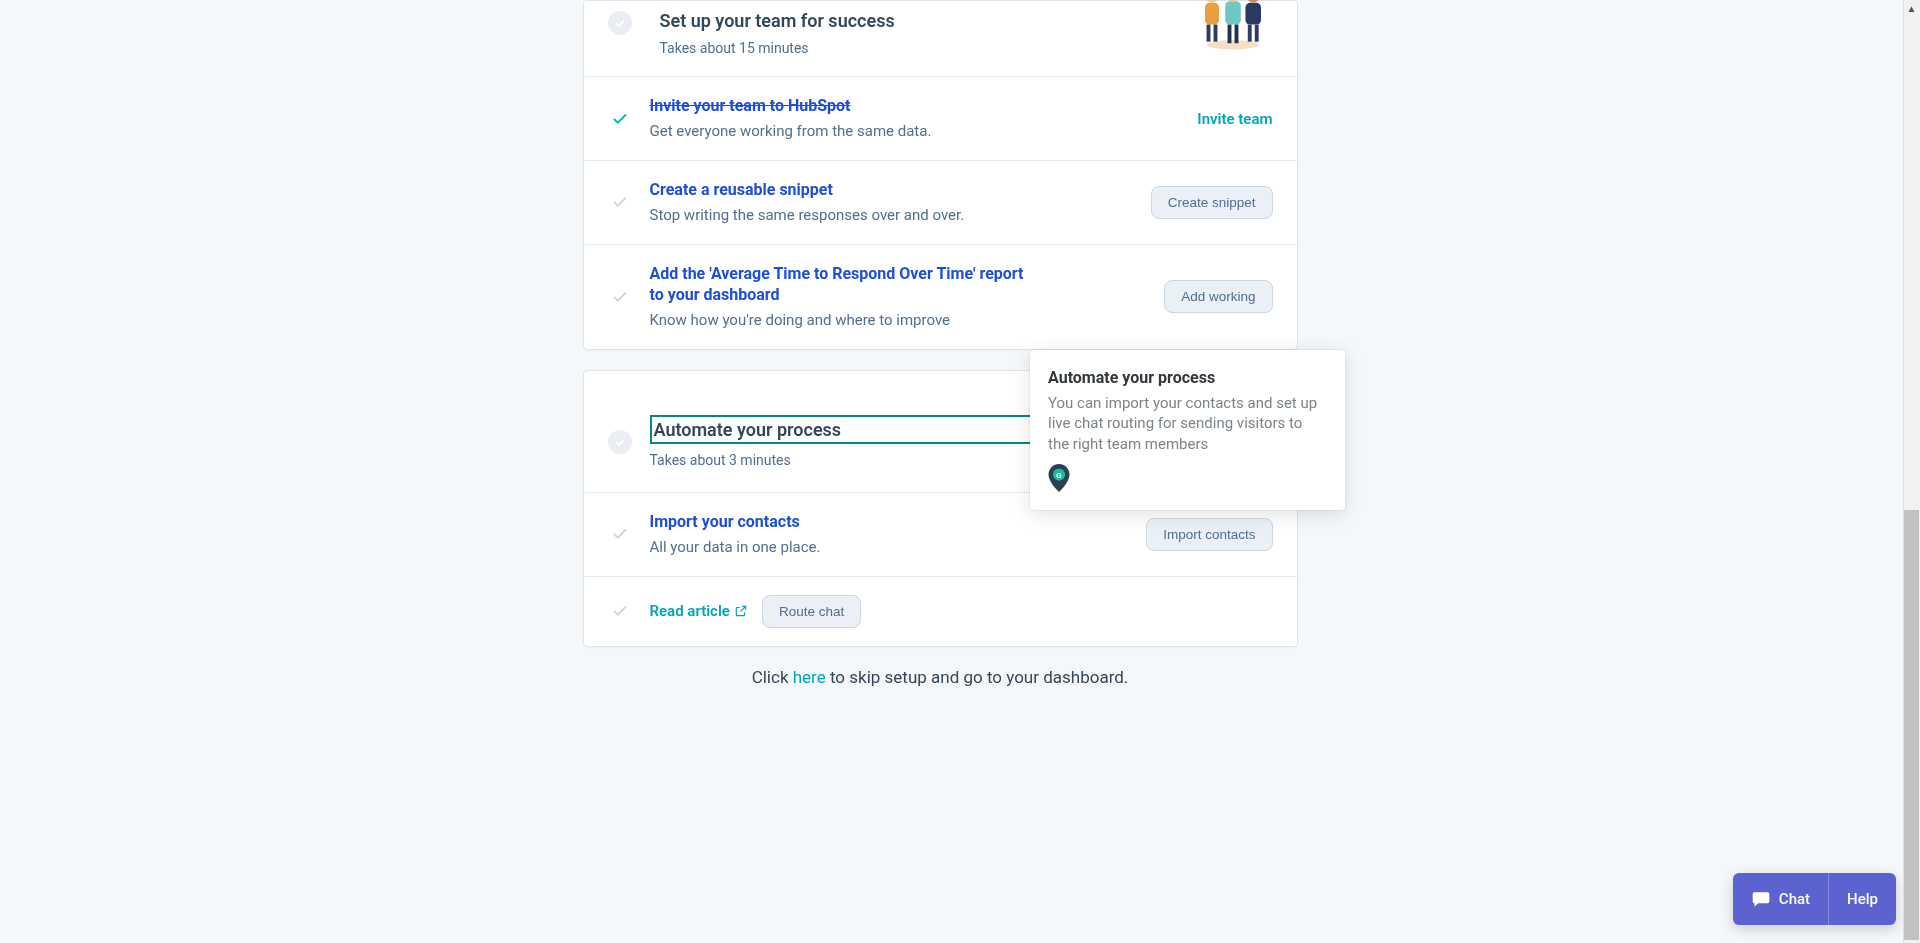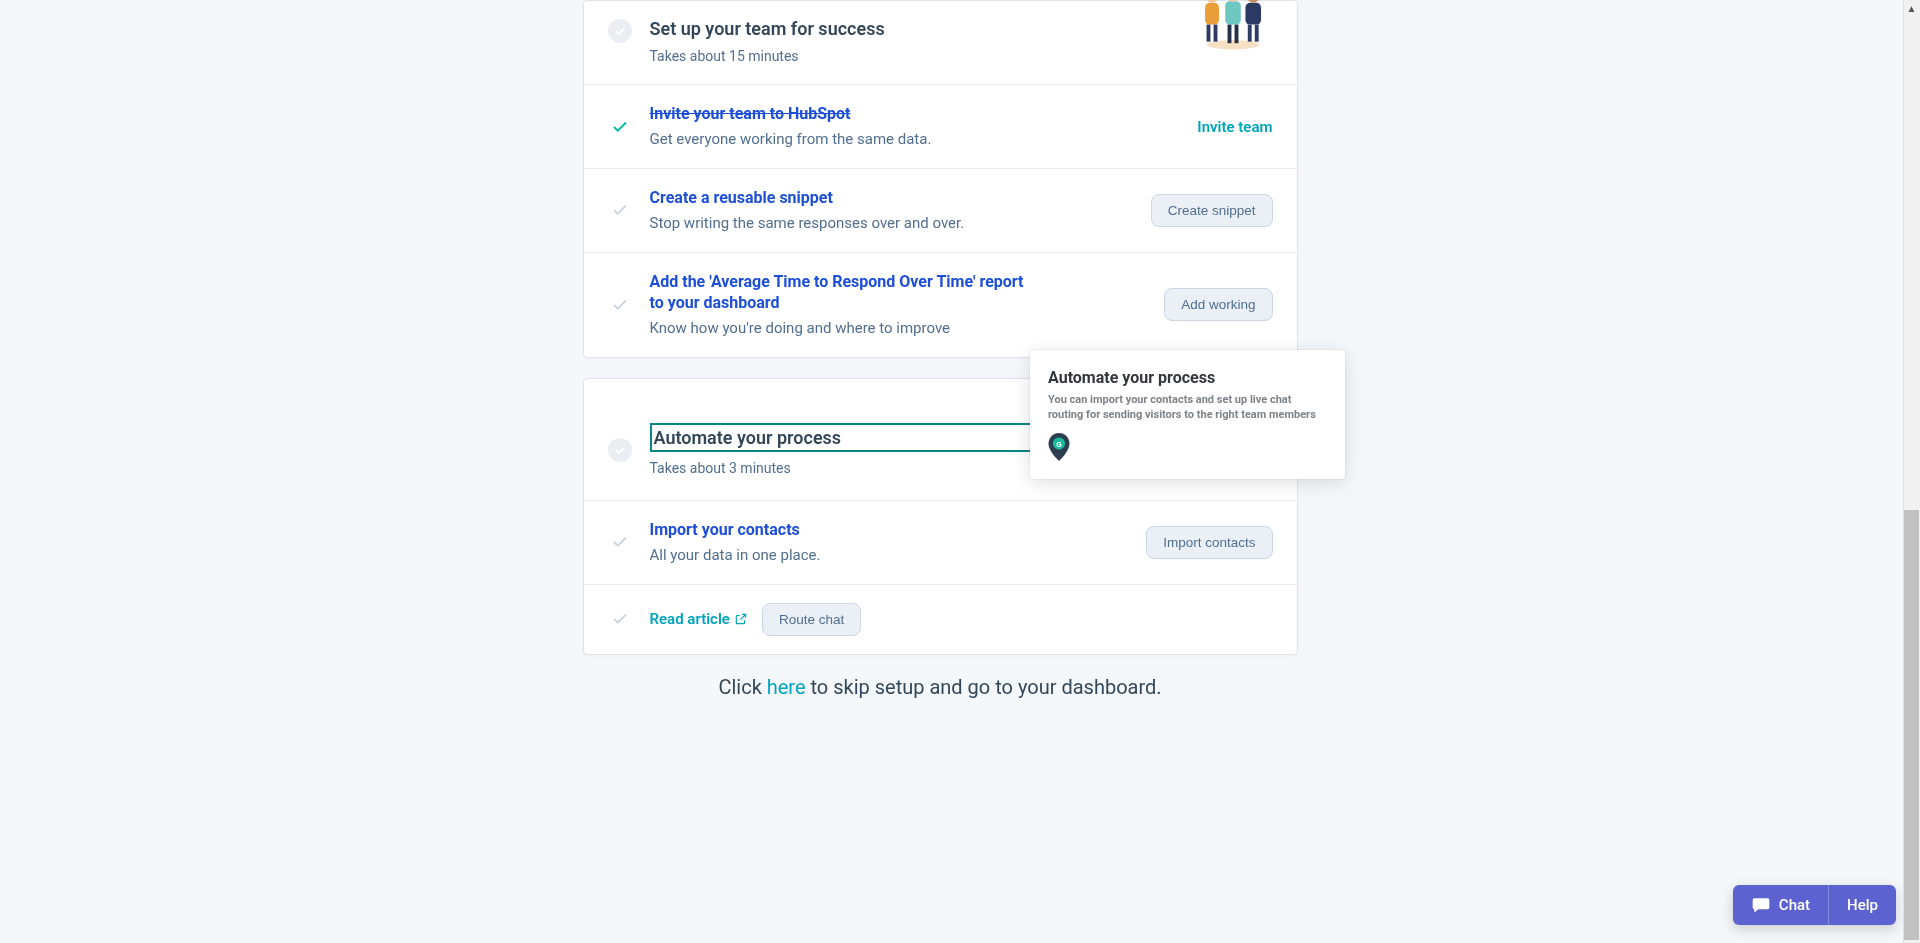--- a/index.html
+++ b/index.html
@@ -24,21 +24,21 @@
     border-radius: 4px;
     margin-bottom: 20px;
     box-shadow: 0 1px 2px rgba(0,0,0,.03);
   }
   .section-header {
     display:flex;
     align-items:flex-start;
     padding: 0 24px 20px 24px;
     position:relative;
   }
-  .section-header.first { padding-top:16px; }
+  .section-header.first { padding-top:8px;gap:10px; }
   .bullet {
     width:24px; height:24px;
     border-radius:50%;
     background:#eaeef2;
     display:flex; align-items:center; justify-content:center;
     margin-right:18px;
     flex:0 0 24px;
     margin-top:2px;
   }
   .bullet svg { width:14px; height:14px; stroke:#fff; stroke-width:3; fill:none; }
@@ -92,52 +92,52 @@
   .ext-icon { width:14px;height:14px; stroke:#00a4bd; stroke-width:2; fill:none; }
   .highlight-box {
     border:2px solid #0b8484;
     padding:1px 2px;
     display:inline-block;
     width:520px;
   }
   .section-header.second { padding:44px 24px 24px; align-items:center;}
   .skip {
     text-align:center;
-    font-size:20px;
+    font-size:17px;
     color:#33475b;
     margin-top:12px;
     margin-bottom:40px;
   }
   .skip a { color:#00a4bd; text-decoration:none; cursor:pointer; }
   .tooltip {
     position:absolute;
     top:350px;
     left:1030px;
     width:315px;
     background:#fff;
     border-radius:4px;
     box-shadow:0 4px 20px rgba(0,0,0,.12), 0 0 0 1px rgba(0,0,0,.04);
     padding:18px 18px 14px;
   }
   .tooltip h4 { font-size:16px; font-weight:700; color:#32373c; margin-bottom:6px;}
-  .tooltip p { font-size:11px; color:#7c848b; line-height:1.35;font-weight:bold;}
+  .tooltip p { font-size:15px; color:#7c848b; line-height:1.35;}
   .tooltip .pin {
     margin-top:10px;
     width:22px;height:28px;
   }
   .chat-widget {
     position:fixed;
     bottom:18px;
     right:24px;
     display:flex;
     background:#5d62d1;
     border-radius:6px;
     box-shadow:0 4px 14px rgba(0,0,0,.18);
     overflow:hidden;
-    height:40px;
+    height:52px;
     align-items:center;
   }
   .chat-widget .part {
     display:flex;align-items:center;justify-content:center;
     color:#fff;font-size:15px;font-weight:500;
     padding:0 18px;
     height:100%;
     cursor:pointer;
   }
   .chat-widget .part:first-child { border-right:1px solid rgba(255,255,255,.25); gap:8px;}

